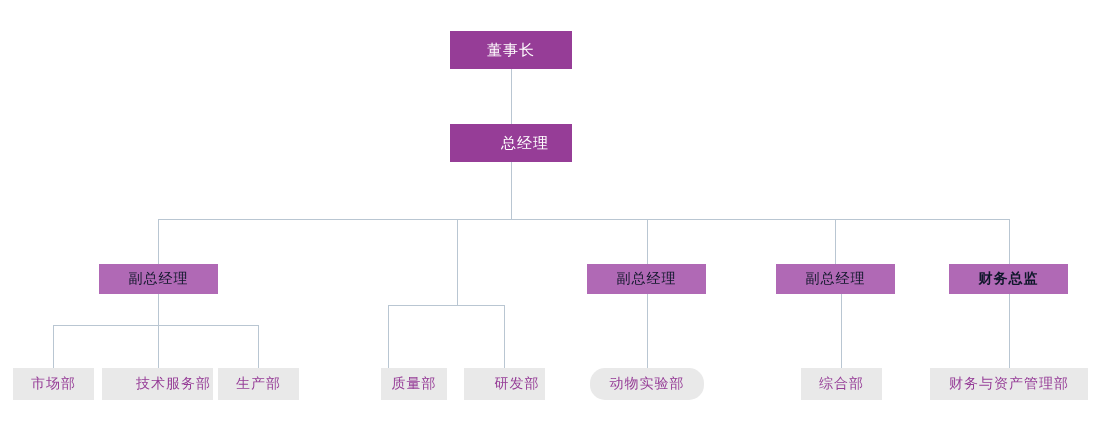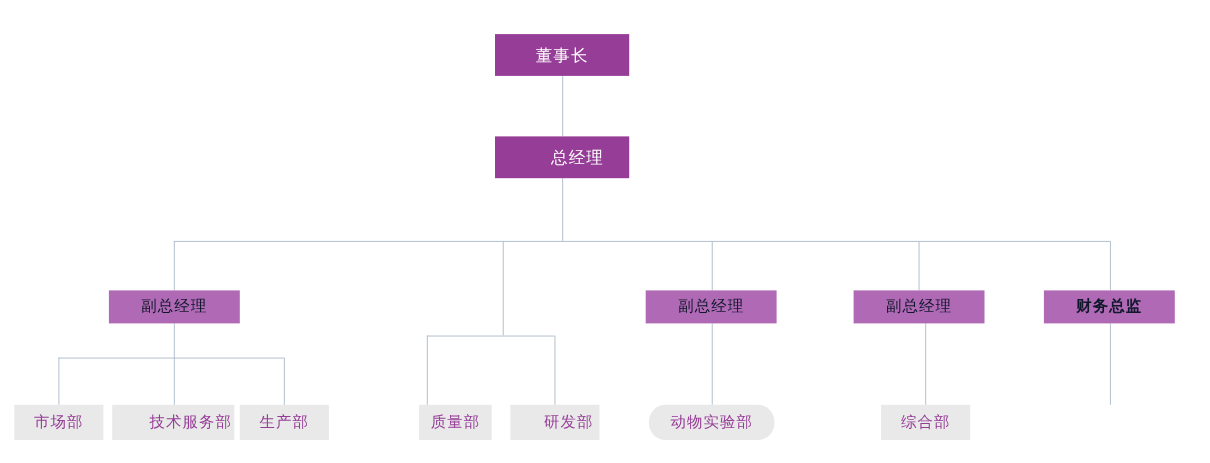--- a/index.html
+++ b/index.html
@@ -101,14 +101,15 @@
   <div class="node node-l3" style="left:776px; top:264px; width:119px;">副总经理</div>
   <div class="node node-l3" style="left:949px; top:264px; width:119px;font-weight:bold;">财务总监</div>
 
   <div class="node node-leaf" style="left:13px; top:368px; width:81px;">市场部</div>
   <div class="node node-leaf" style="left:102px; top:368px; width:111px;padding-left:32px;">技术服务部</div>
   <div class="node node-leaf" style="left:218px; top:368px; width:81px;">生产部</div>
   <div class="node node-leaf" style="left:348px; top:368px; width:66px;margin-left:33px;">质量部</div>
   <div class="node node-leaf" style="left:464px; top:368px; width:81px;padding-left:25px;">研发部</div>
   <div class="node node-leaf" style="left:590px; top:368px; width:114px;border-radius:15px;">动物实验部</div>
   <div class="node node-leaf" style="left:801px; top:368px; width:81px;">综合部</div>
+  <div class="node node-leaf" style="left:930px; top:368px; width:158px;">财务与资产管理部</div>
 
 </div>
 
 </body></html>

